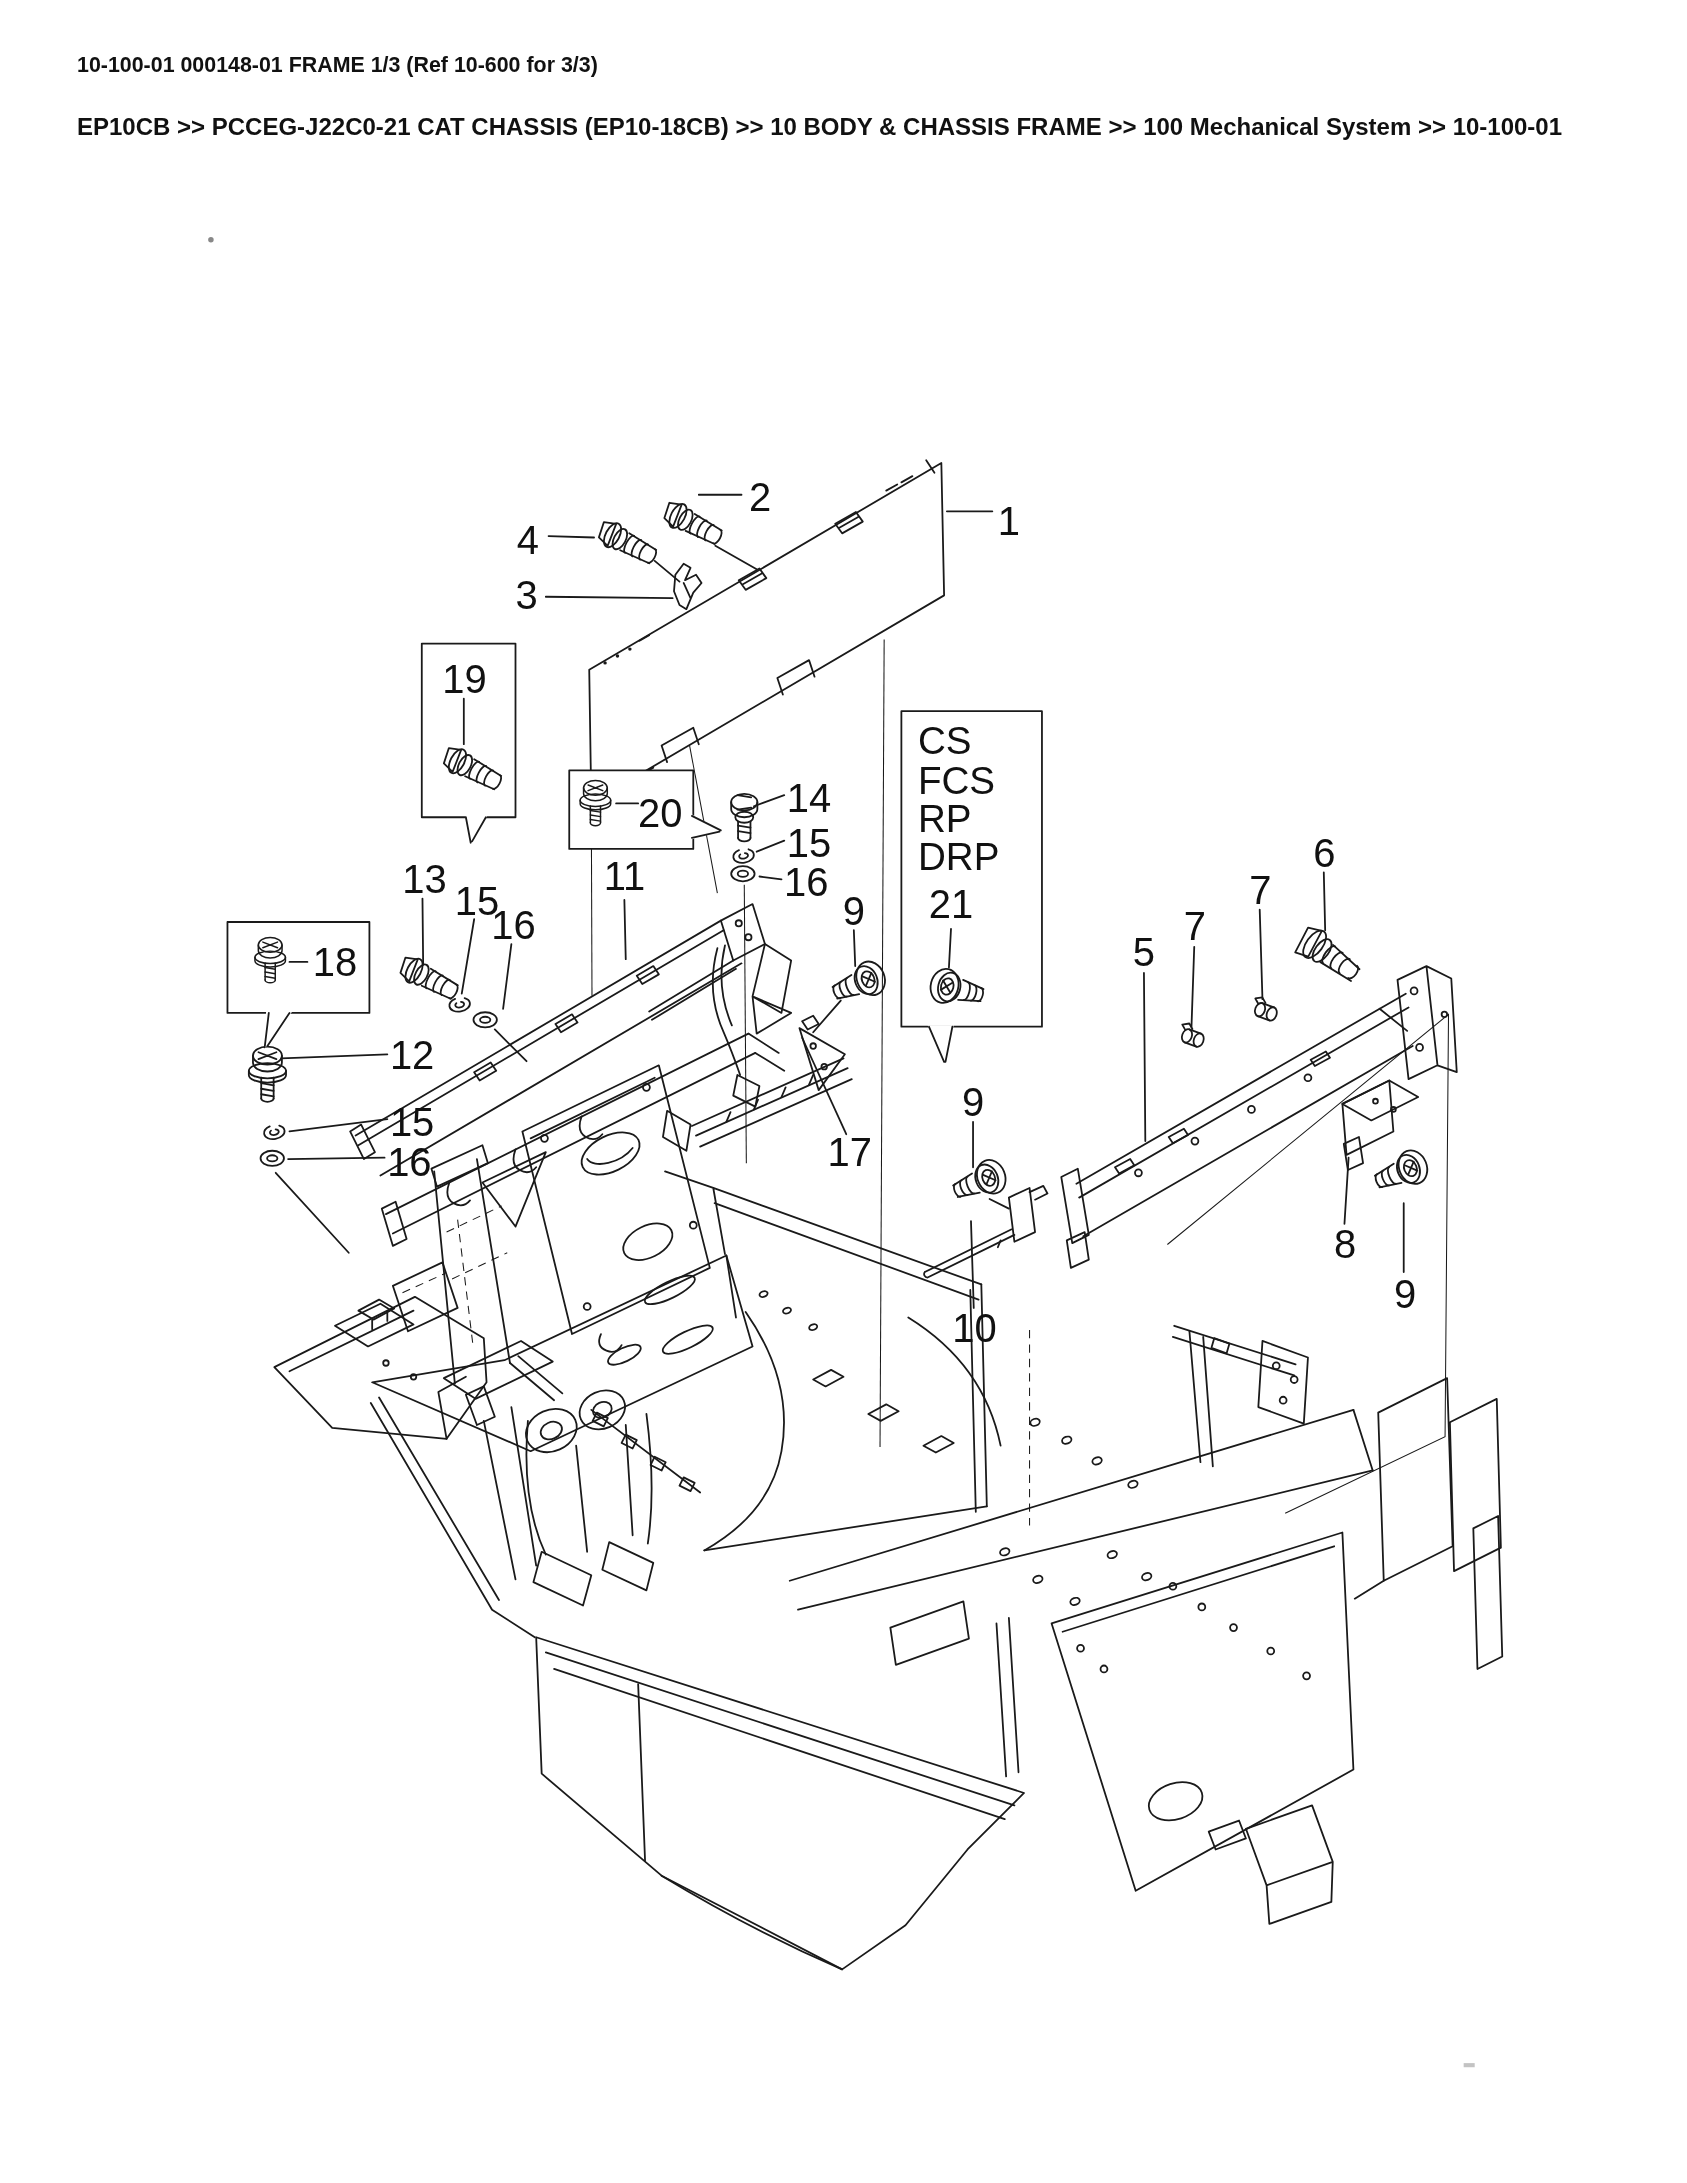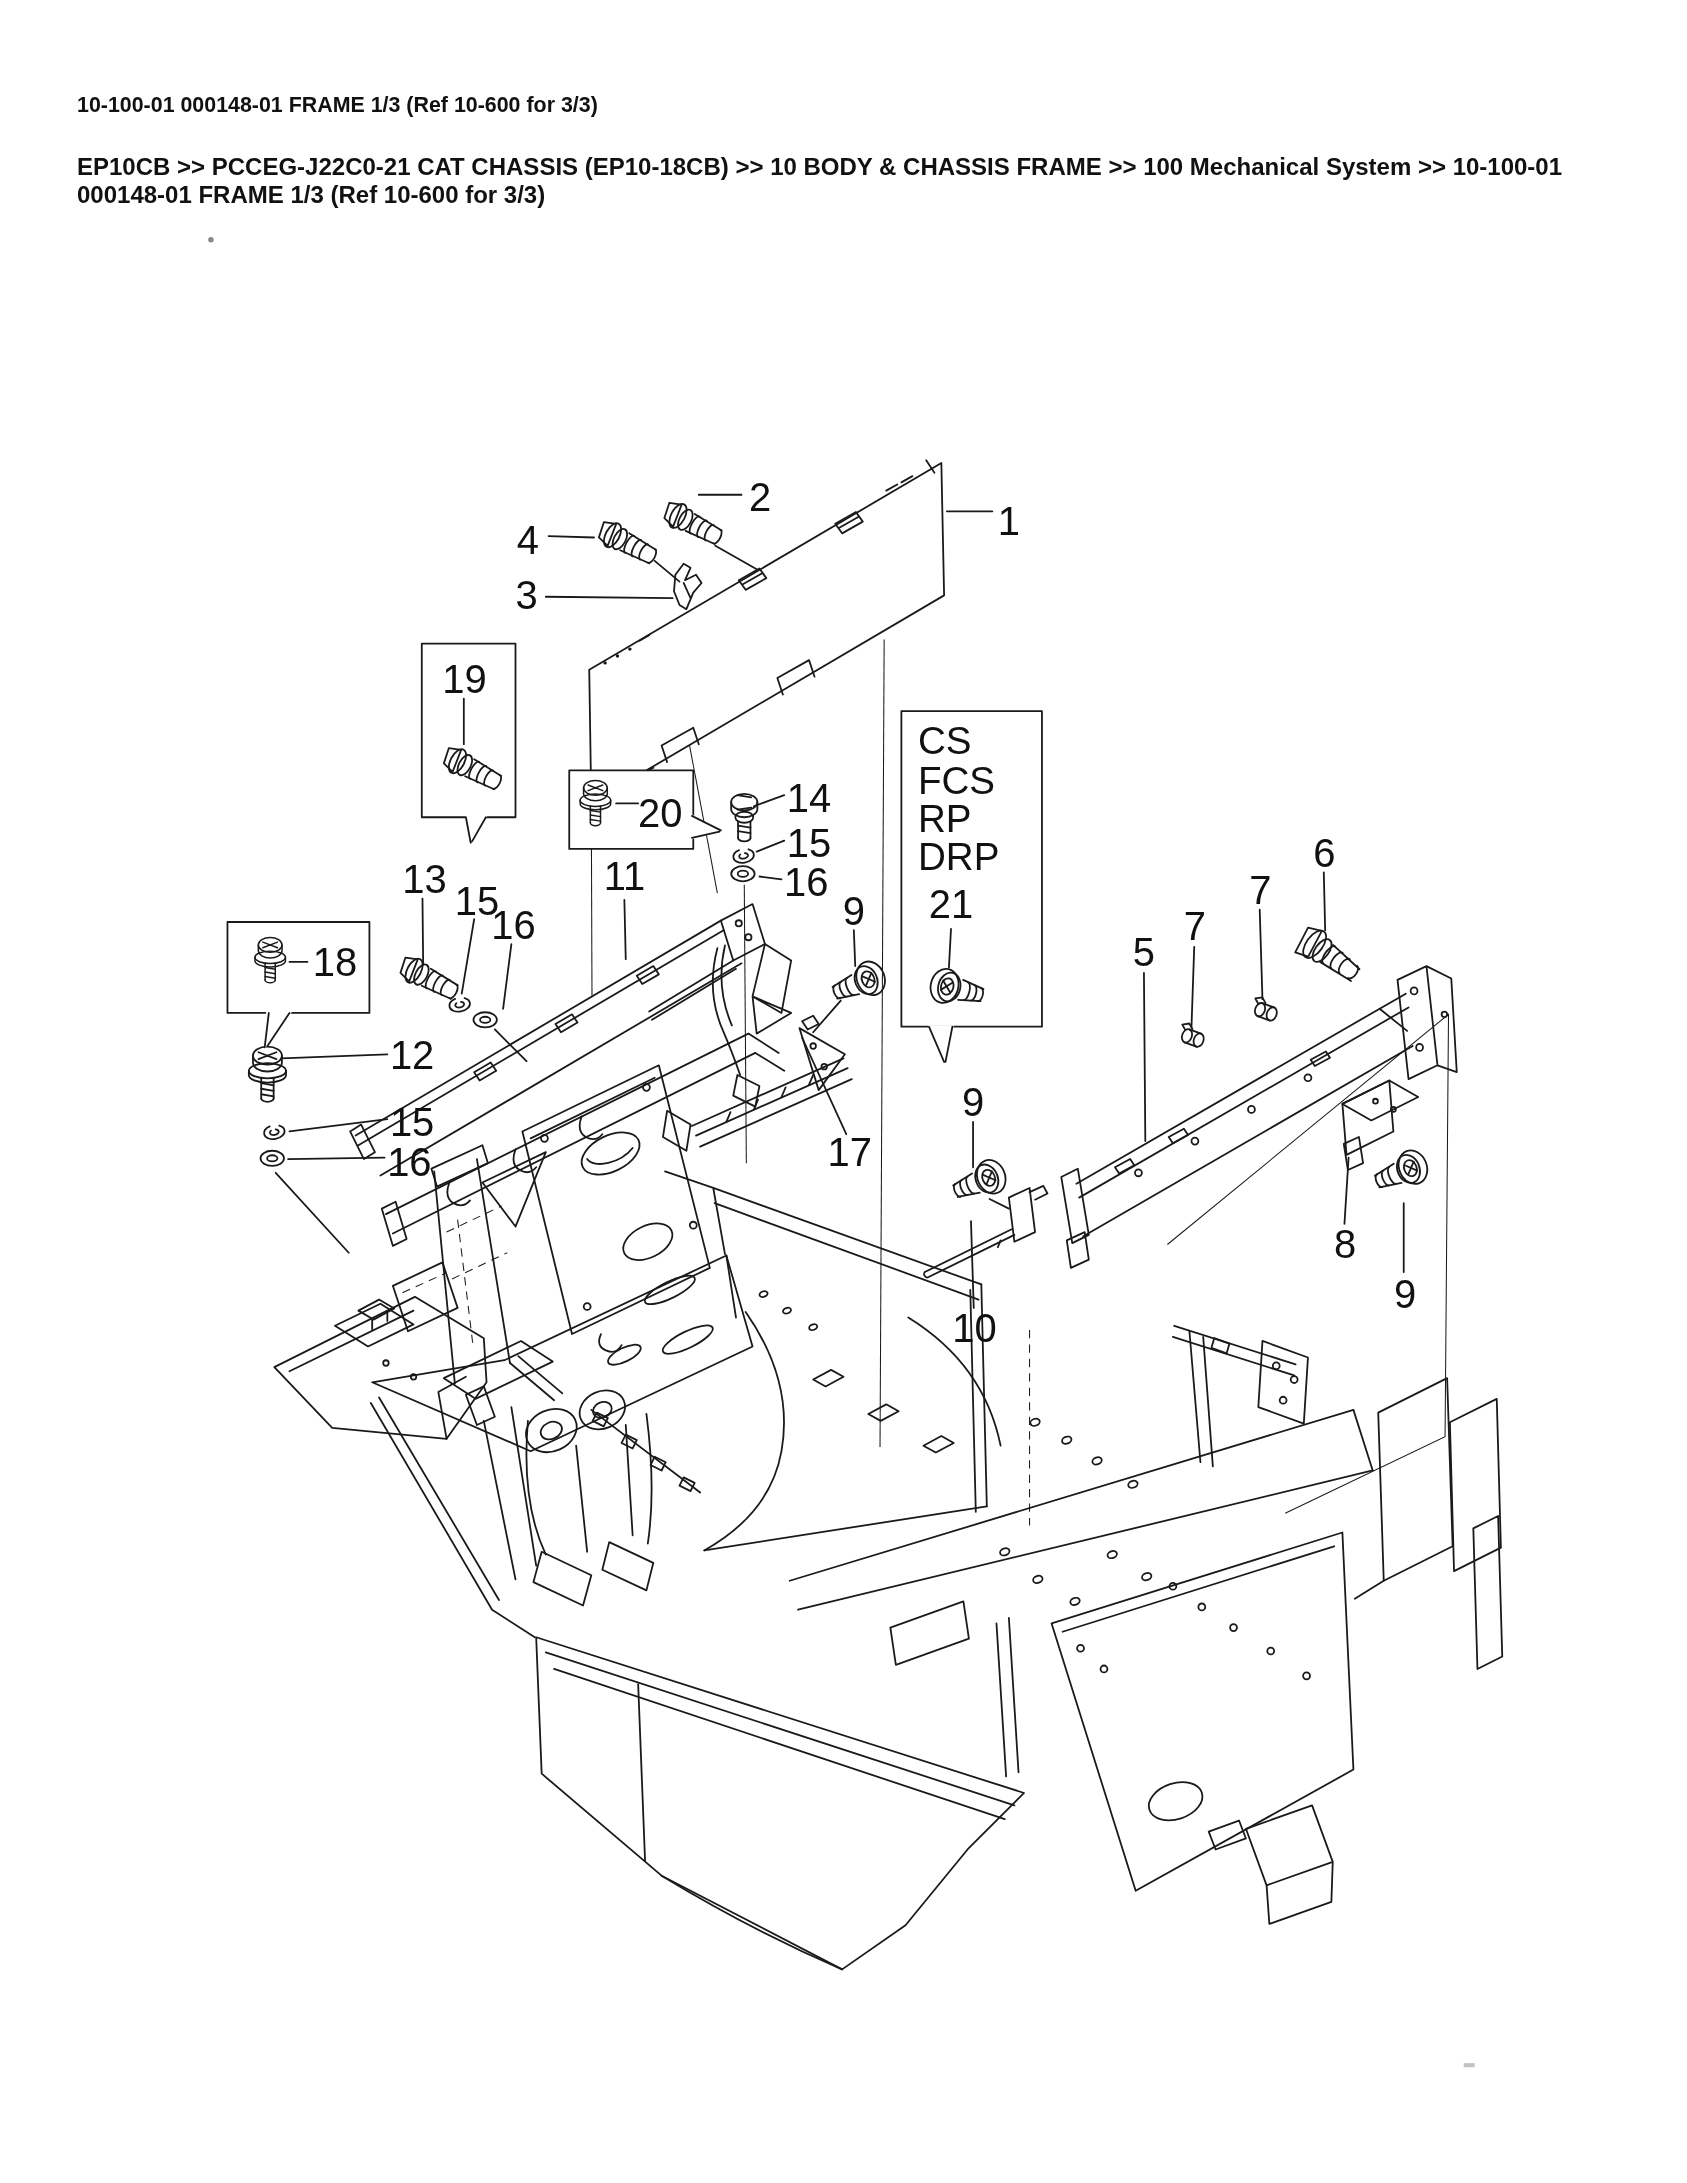--- a/index.html
+++ b/index.html
@@ -1,35 +1,34 @@
 <!DOCTYPE html>
 <html style="font-size:11px"><head>
 <meta charset="utf-8">
 <style>
   html,body{margin:0;padding:0;background:#ffffff;}
   body{width:1687px;height:2183px;position:relative;font-family:"Liberation Sans",sans-serif;}
-  .hdr{position:absolute;left:77px;color:#111;margin-top:40px;}
+  .hdr{position:absolute;left:77px;color:#111;}
   #title{top:52px;width:1558px;font-size:21.4px;font-weight:700;line-height:27.6px;}
   #crumbs{top:113px;width:1571px;font-size:24px;font-weight:700;line-height:27.6px;}
   svg{position:absolute;left:0;top:0;}
   .ln{fill:none;stroke:#1a1a1a;stroke-width:2.6;stroke-linejoin:round;stroke-linecap:round;}
   .thin{fill:none;stroke:#1a1a1a;stroke-width:1.5;}
   .dash{stroke-dasharray:12 9;}
   .wf{fill:#ffffff;}
   .co{font-family:"Liberation Sans",sans-serif;font-size:58px;fill:#111;}
   .lg{font-family:"Liberation Sans",sans-serif;font-size:56px;fill:#111;}
   .mid{text-anchor:middle;}
 </style>
 </head>
 <body>
 
 <div id="title" class="hdr">10-100-01 000148-01 FRAME 1/3 (Ref 10-600 for 3/3)</div>
 <div id="crumbs" class="hdr">
   <div>EP10CB &gt;&gt; PCCEG-J22C0-21 CAT CHASSIS (EP10-18CB) &gt;&gt; 10 BODY &amp; CHASSIS FRAME &gt;&gt; 100 Mechanical System &gt;&gt; 10-100-01</div>
-  <div>000148-01 FRAME 1/3 (Ref 10-600 for 3/3)</div>
 </div>
 
 <svg width="1687" height="2183" viewBox="0 0 2448 3168">
 <defs>
   <g id="sym-bolt">
     <path class="ln" d="M-44,-11 L-27,-17 L-23,17 L-40,12 Z"></path>
     <ellipse class="ln" cx="-24" cy="0" rx="10" ry="19"></ellipse>
     <ellipse class="ln" cx="-12" cy="0" rx="8.5" ry="16"></ellipse>
     <path class="ln" d="M-4,-14 L42,-11 M-4,14 L42,11"></path>
     <path class="ln" d="M4,-14 a5,14 0 0 0 0,28 M16,-13.5 a5,13.5 0 0 0 0,27 M28,-12.5 a5,12.5 0 0 0 0,25 M40,-11 a5,11 0 0 1 0,22"></path>

